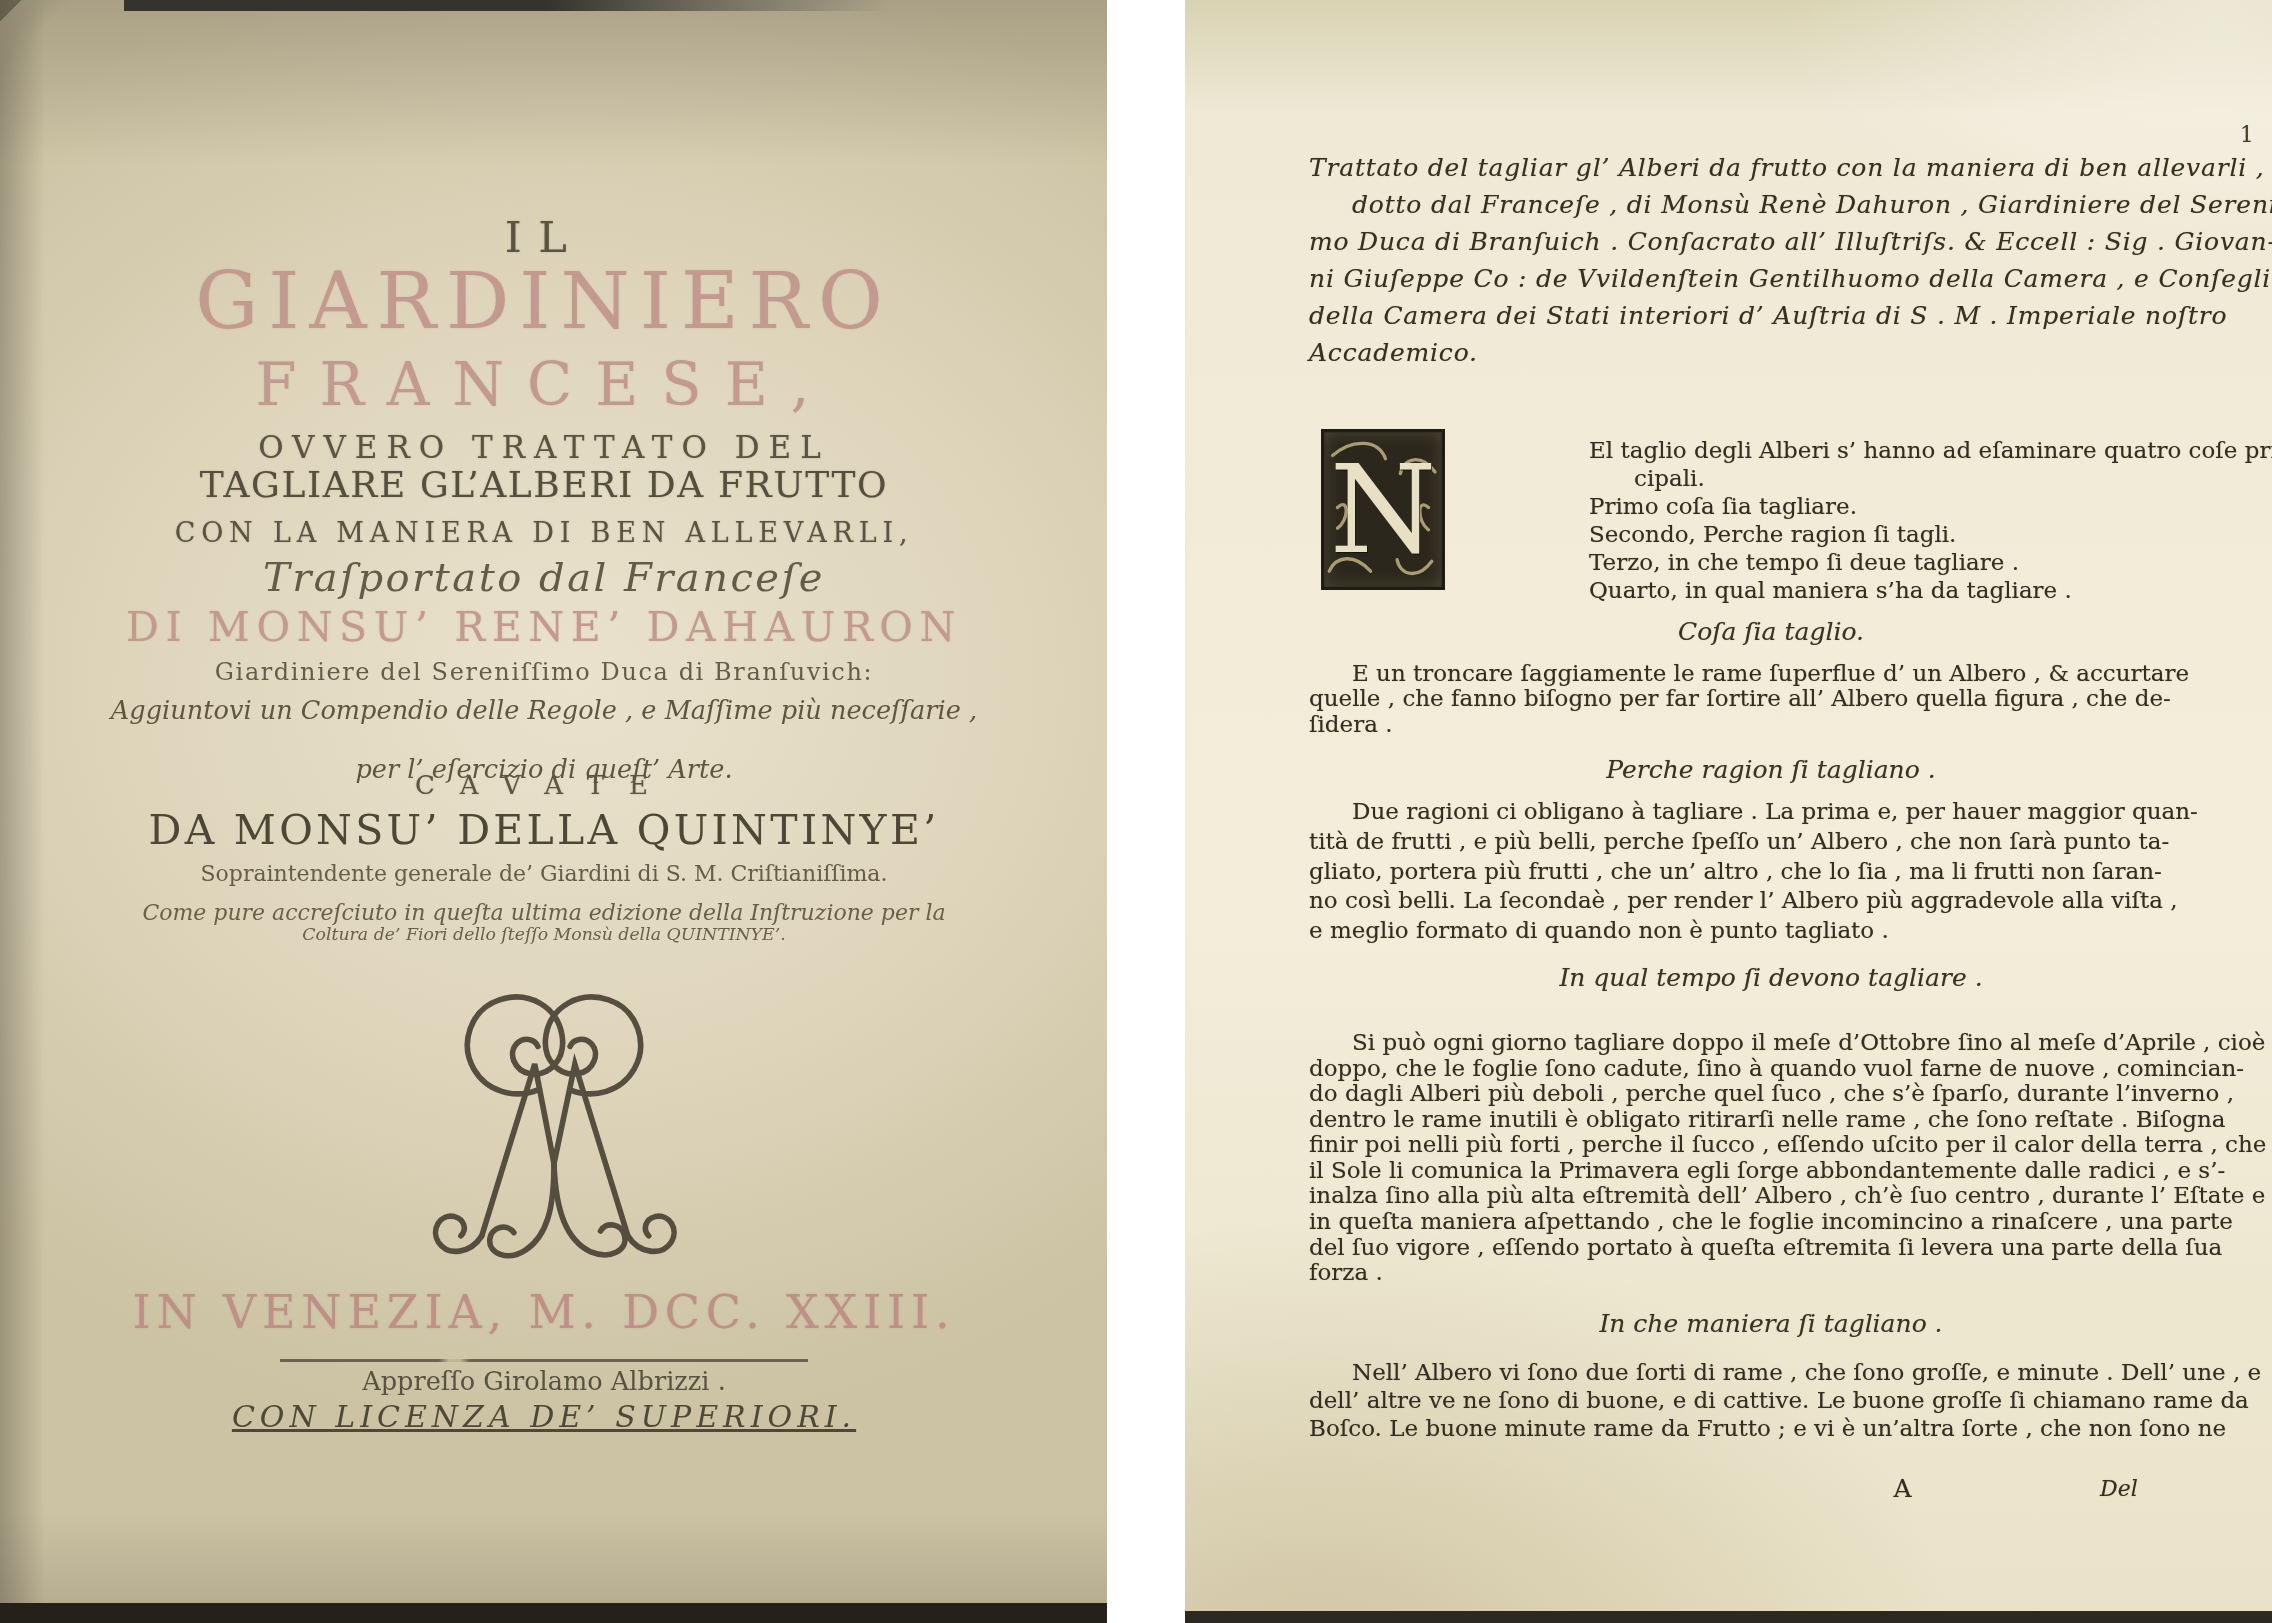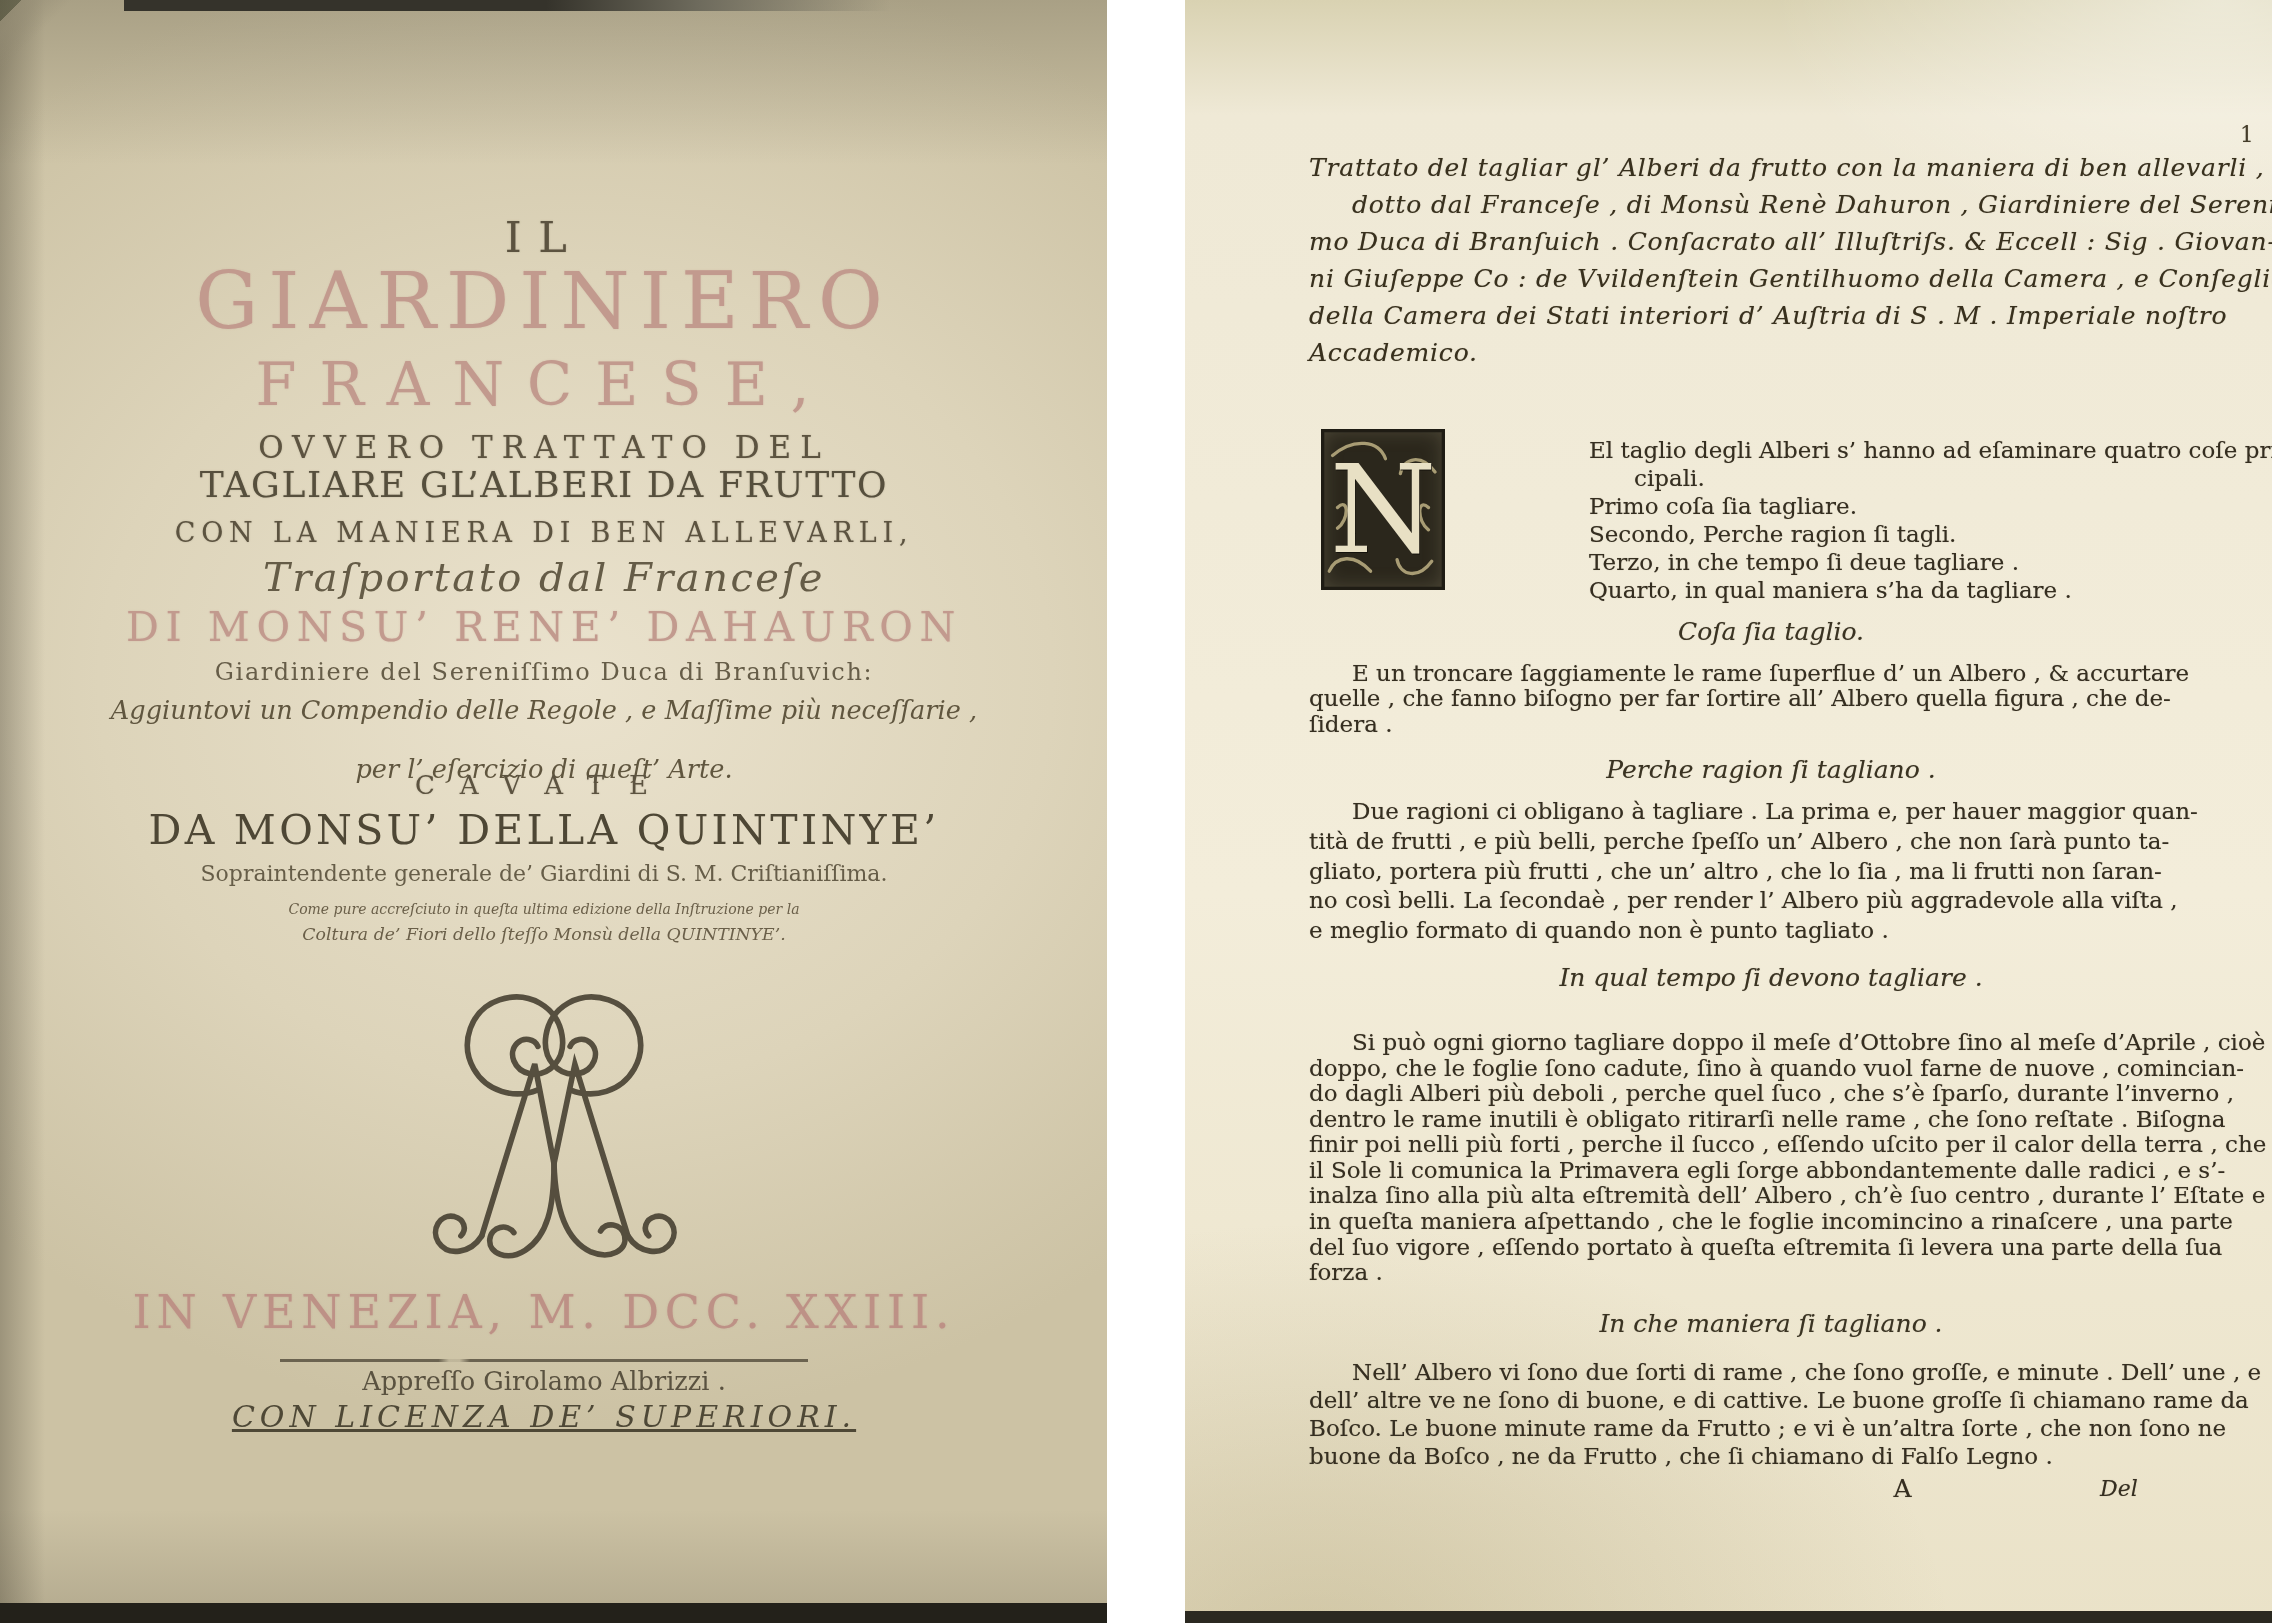--- a/index.html
+++ b/index.html
@@ -33,21 +33,21 @@
   .t-tagliare{top:467px;font-size:36px;letter-spacing:1.6px;color:#564f3d;}
   .t-conla{top:519px;font-size:27px;letter-spacing:5.8px;}
   .t-trasp{top:557px;font-size:40px;font-style:italic;letter-spacing:2.5px;color:#655c47;}
   .t-monsu1{top:607px;font-size:41px;letter-spacing:6.6px;}
   .t-giardrole{top:660px;font-size:24px;letter-spacing:1.6px;color:#665d48;}
   .t-agg1{top:698px;font-size:25.6px;font-style:italic;color:#60563f;}
   .t-agg2{top:729px;font-size:25.6px;font-style:italic;color:#60563f;margin-top:28px;}
   .t-cavate{top:772px;font-size:26px;letter-spacing:25px;}
   .t-monsu2{top:810px;font-size:41px;letter-spacing:3.3px;color:#4e4735;}
   .t-sopra{top:863px;font-size:22px;color:#665d48;}
-  .t-fine1{top:902px;font-size:14px;font-style:italic;color:#6a5f49;}
+  .t-fine1{top:902px;font-size:22px;font-style:italic;color:#6a5f49;}
   .t-fine2{top:926px;font-size:17.3px;font-style:italic;color:#6a5f49;}
   .t-venezia{top:1289px;font-size:46px;letter-spacing:5.8px;color:#bd9186;text-shadow:0 0 1.6px rgba(189,145,134,.5);}
   .rule{position:absolute;top:1359px;left:280px;width:528px;height:2.5px;
     background:linear-gradient(90deg,#6b6350 0 30%, rgba(107,99,80,.15) 32% 34%, #6b6350 36% 100%);}
   .t-appresso{top:1369px;font-size:25.6px;color:#5a5240;}
   .t-licenza{top:1402px;font-size:30px;font-style:italic;letter-spacing:5px;color:#4e4836;text-decoration:underline;}
 
   #monogram{position:absolute;top:971px;left:50%;transform:translateX(-50%);width:280px;height:305px;}
 
   
@@ -183,18 +183,17 @@
   <div class="rl" style="top:1182px">inalza ſino alla più alta eſtremità dell’ Albero , ch’è ſuo centro , durante l’ Eſtate e</div>
   <div class="rl" style="top:1208px">in queſta maniera aſpettando , che le foglie incomincino a rinaſcere , una parte</div>
   <div class="rl" style="top:1234px">del ſuo vigore , eſſendo portato à queſta eſtremita ſi levera una parte della ſua</div>
   <div class="rl" style="top:1259px">forza .</div>
 
   <div class="rl rh" style="top:1309px">In che maniera ſi tagliano .</div>
 
   <div class="rl ind" style="top:1359px">Nell’ Albero vi ſono due ſorti di rame , che ſono groſſe, e minute . Dell’ une , e</div>
   <div class="rl" style="top:1387px">dell’ altre ve ne ſono di buone, e di cattive. Le buone groſſe ſi chiamano rame da</div>
   <div class="rl" style="top:1415px">Boſco. Le buone minute rame da Frutto ; e vi è un’altra ſorte , che non ſono ne</div>
-  <div class="rl" style="top:1443px">buone da Boſco , ne da Frutto , che ſi chiamano di Falſo Legno .</div>
 
   <div class="rl sig" style="top:1474px;left:693px">A</div>
   <div class="rl catch" style="top:1476px;left:915px">Del</div>
 </div>
 
 
 </body></html>

